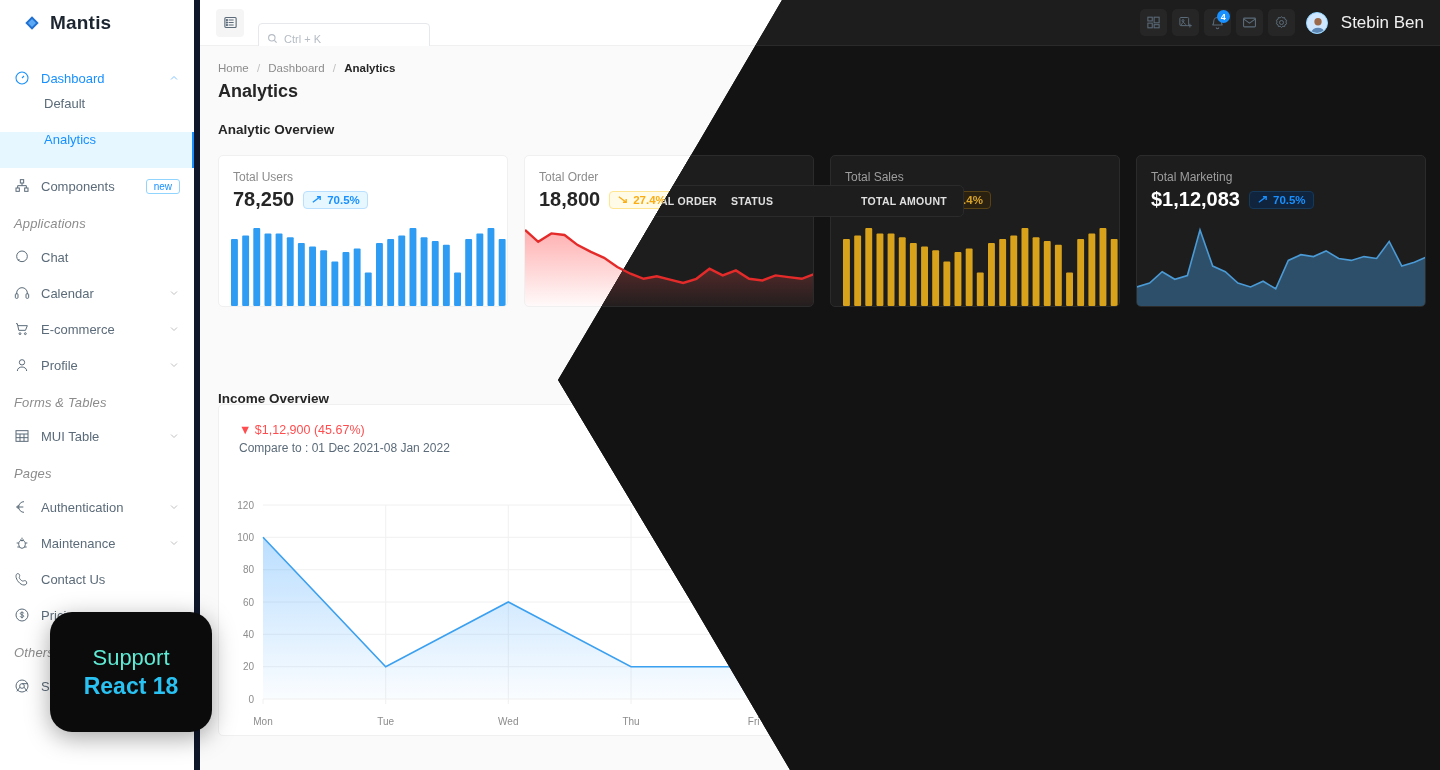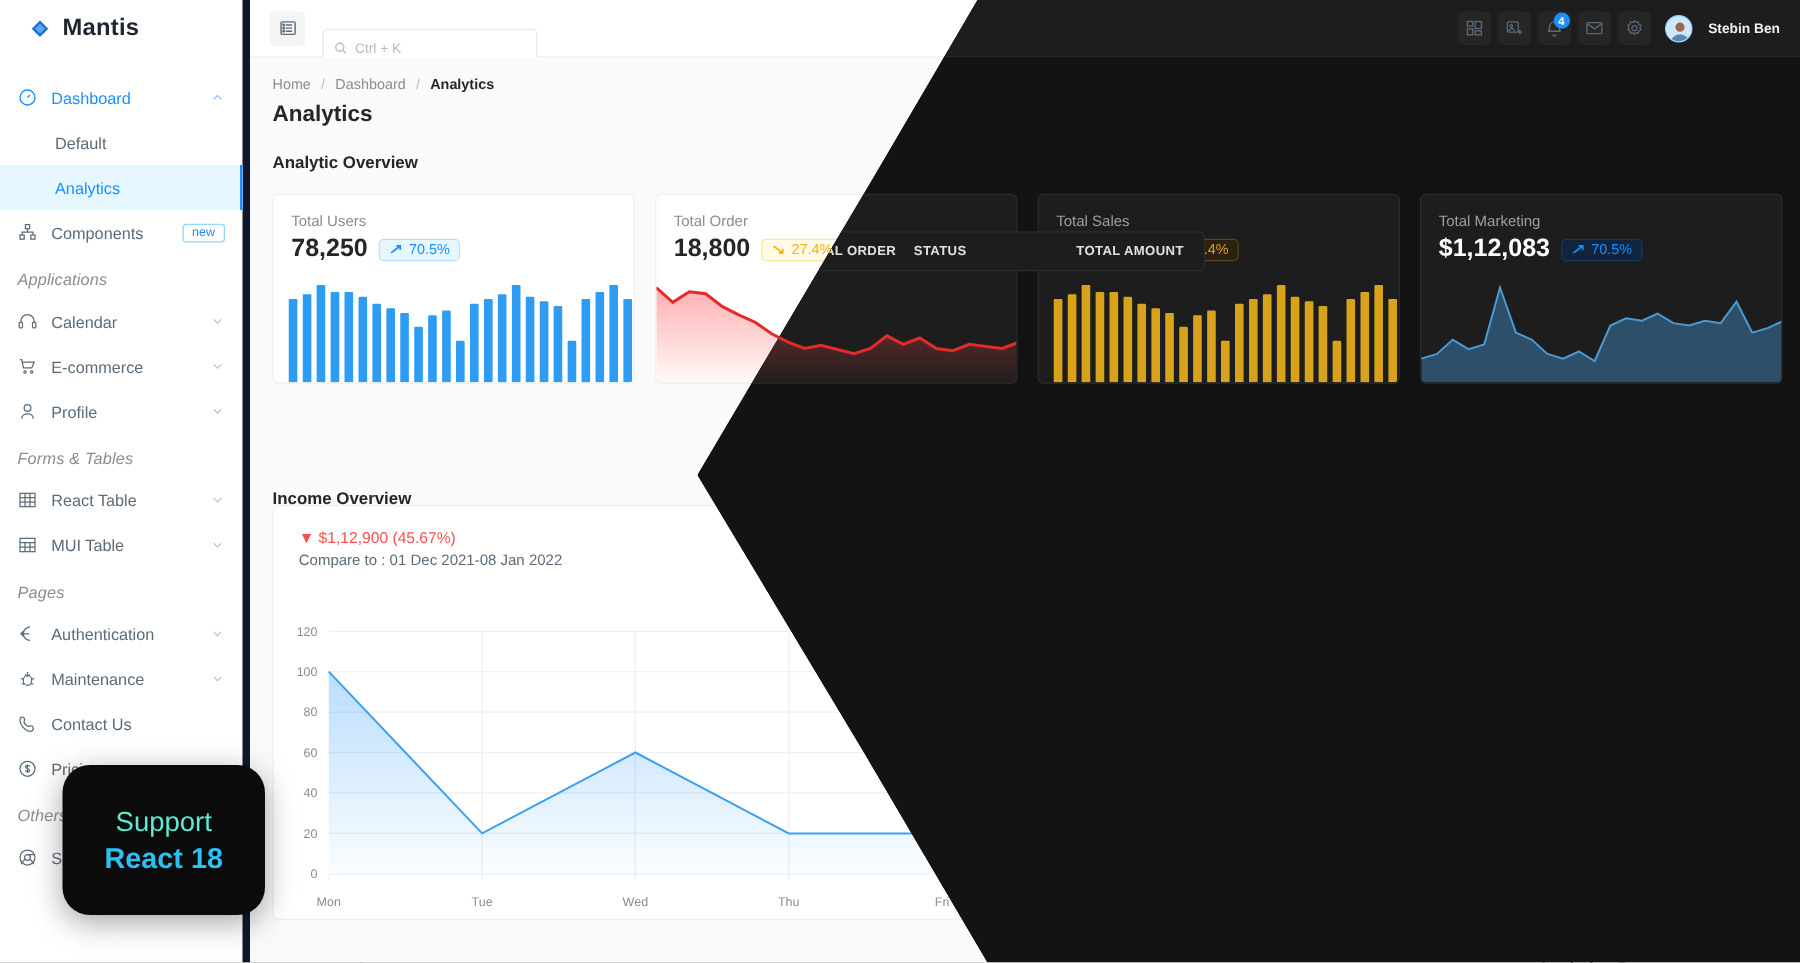--- a/index.html
+++ b/index.html
@@ -24,21 +24,21 @@
   .nav-group-label {
     font-size: 13px; color: #8c8c8c; padding: 12px 0 8px 14px; letter-spacing: .15px; font-style: italic;
   }
   .nav-item {
     display: flex; align-items: center; height: 36px; padding: 0 14px;
     font-size: 13px; color: #5b6b79; gap: 11px; cursor: pointer; position: relative;
   }
   .nav-item .ni-label { flex: 1; }
   .nav-item.active-parent { color: #1890ff; }
   .nav-sub {
-    display: flex; align-items: center; height: 36px; padding-left: 44px; padding-right: 14px;
+    display: flex; height: 36px; padding-left: 44px; padding-right: 14px;
     font-size: 13px; color: #5b6b79; cursor: pointer; position: relative;
   }
   .nav-sub.selected { background: #e6f7ff; color: #1890ff; }
   .nav-sub.selected::after {
     content: ""; position: absolute; right: 0; top: 0; bottom: 0; width: 2px; background: #1890ff;
   }
   .badge-new {
     font-size: 10px; color: #1890ff; border: 1px solid #91d5ff; border-radius: 3px;
     padding: 1px 7px; background: #fff;
   }
@@ -67,41 +67,41 @@
   }
   .notif-badge {
     position: absolute; top: 1px; right: 1px; min-width: 13px; height: 13px;
     border-radius: 7px; background: #1890ff; color: #fff; font-size: 9px;
     display: flex; align-items: center; justify-content: center; padding: 0 3px; font-weight: bold;
   }
   .avatar {
     width: 22px; height: 22px; border-radius: 50%; background: #bfdfff;
     border: 1px solid #91d5ff; overflow: hidden; margin-left: 6px;
   }
-  .user-name { font-size: 11px; font-weight: bold; color: #262626; margin-left: 8px; }
+  .user-name { font-size: 17px; font-weight: normal; color: #262626; margin-left: 8px; }
 
   
   .content { position: absolute; left: 200px; top: 46px; width: 1240px; height: 724px; background: #fafafb; }
   .crumbs { font-size: 11.5px; color: #8c8c8c; padding: 16px 0 0 18px; }
   .crumbs b { color: #262626; font-weight: bold; }
   .crumbs .sep { margin: 0 5px; color: #bfbfbf; }
   .page-title { font-size: 18px; font-weight: bold; color: #262626; padding: 7px 0 0 18px; }
   .sect-title { font-size: 13.5px; font-weight: bold; color: #262626; padding: 20px 0 0 18px; }
 
   
   .cards { position: absolute; left: 18px; top: 109px; display: flex; gap: 16px; }
   .card {
     width: 290px; height: 152px; background: #fff; border: 1px solid #f0f0f0;
     border-radius: 5px; overflow: hidden; position: relative;
   }
   .card-label { font-size: 12px; color: #8c8c8c; padding: 14px 0 0 14px; }
   .card-row { display: flex; align-items: center; gap: 9px; padding: 4px 0 0 14px; }
   .card-val { font-size: 20px; font-weight: bold; color: #262626; }
   .pct {
-    display: flex; align-items: center; gap: 5px; font-size: 11.5px; font-weight: normal;
+    display: flex; align-items: center; gap: 5px; font-size: 11.5px; font-weight: bold;
     border-radius: 4px; padding: 2px 7px;
   }
   .pct.blue { color: #1890ff; background: #e6f7ff; border: 1px solid #bae0ff; }
   .pct.warn { color: #faad14; background: #fffbe6; border: 1px solid #ffe58f; }
   .spark { position: absolute; left: 0; right: 0; bottom: 0; height: 84px; }
 
   
   .panel {
     background: #fff; border: 1px solid #f0f0f0; border-radius: 5px; position: absolute;
   }
@@ -235,20 +235,27 @@
               <rect x="16" y="15" width="5" height="5"></rect>
               <path d="M12 7.5v4M5.5 15v-3.5h13V15"></path>
           </svg>
           <span class="ni-label">Components</span>
           <span class="badge-new">new</span>
         </div>
 
         <div class="nav-group-label">Applications</div>
         <div class="nav-item">
           <svg class="ico" viewBox="0 0 24 24" fill="none" stroke="#5b6b79" stroke-width="1.5">
+            <circle cx="12" cy="11" r="8"></circle>
+              <path d="M8 11h.01M12 11h.01M16 11h.01M6 18l2-3"></path>
+          </svg>
+          <span class="ni-label">Chat</span>
+        </div>
+        <div class="nav-item">
+          <svg class="ico" viewBox="0 0 24 24" fill="none" stroke="#5b6b79" stroke-width="1.5">
             <path d="M4 14v-2a8 8 0 0116 0v2"></path>
               <rect x="2" y="13" width="4" height="7" rx="1.5"></rect>
               <rect x="18" y="13" width="4" height="7" rx="1.5"></rect>
           </svg>
           <span class="ni-label">Calendar</span>
           <svg class="chev" viewBox="0 0 24 24" fill="none" stroke="#8c8c8c" stroke-width="2">
               <path d="M6 9l6 6 6-6"></path>
             </svg>
         </div>
         <div class="nav-item">
@@ -267,30 +274,20 @@
             <circle cx="12" cy="8" r="4"></circle>
               <path d="M5 21c0-4 3.5-6 7-6s7 2 7 6"></path>
           </svg>
           <span class="ni-label">Profile</span>
           <svg class="chev" viewBox="0 0 24 24" fill="none" stroke="#8c8c8c" stroke-width="2">
               <path d="M6 9l6 6 6-6"></path>
             </svg>
         </div>
 
         <div class="nav-group-label">Forms &amp; Tables</div>
-        <div class="nav-item">
-          <svg class="ico" viewBox="0 0 24 24" fill="none" stroke="#5b6b79" stroke-width="1.5">
-            <rect x="3" y="4" width="18" height="16"></rect>
-              <path d="M3 9h18M3 14.5h18M9 4v16M15 4v16"></path>
-          </svg>
-          <span class="ni-label">React Table</span>
-          <svg class="chev" viewBox="0 0 24 24" fill="none" stroke="#8c8c8c" stroke-width="2">
-              <path d="M6 9l6 6 6-6"></path>
-            </svg>
-        </div>
         <div class="nav-item">
           <svg class="ico" viewBox="0 0 24 24" fill="none" stroke="#5b6b79" stroke-width="1.5">
             <rect x="3" y="4" width="18" height="16"></rect>
               <path d="M3 9h18M3 14.5h18M9 9v11M15 9v11"></path>
           </svg>
           <span class="ni-label">MUI Table</span>
           <svg class="chev" viewBox="0 0 24 24" fill="none" stroke="#8c8c8c" stroke-width="2">
               <path d="M6 9l6 6 6-6"></path>
             </svg>
         </div>

